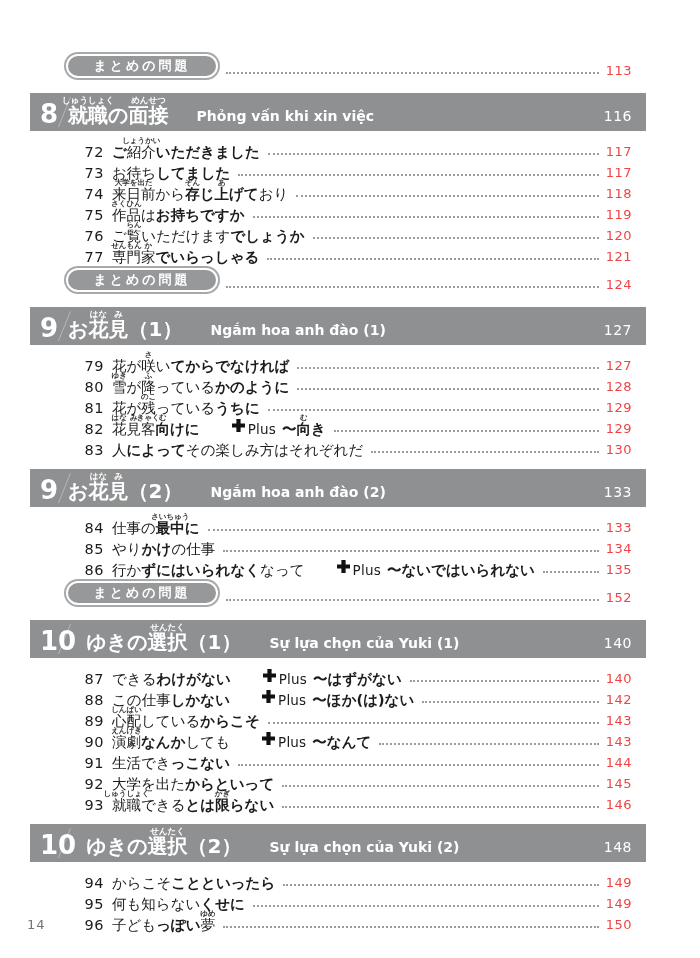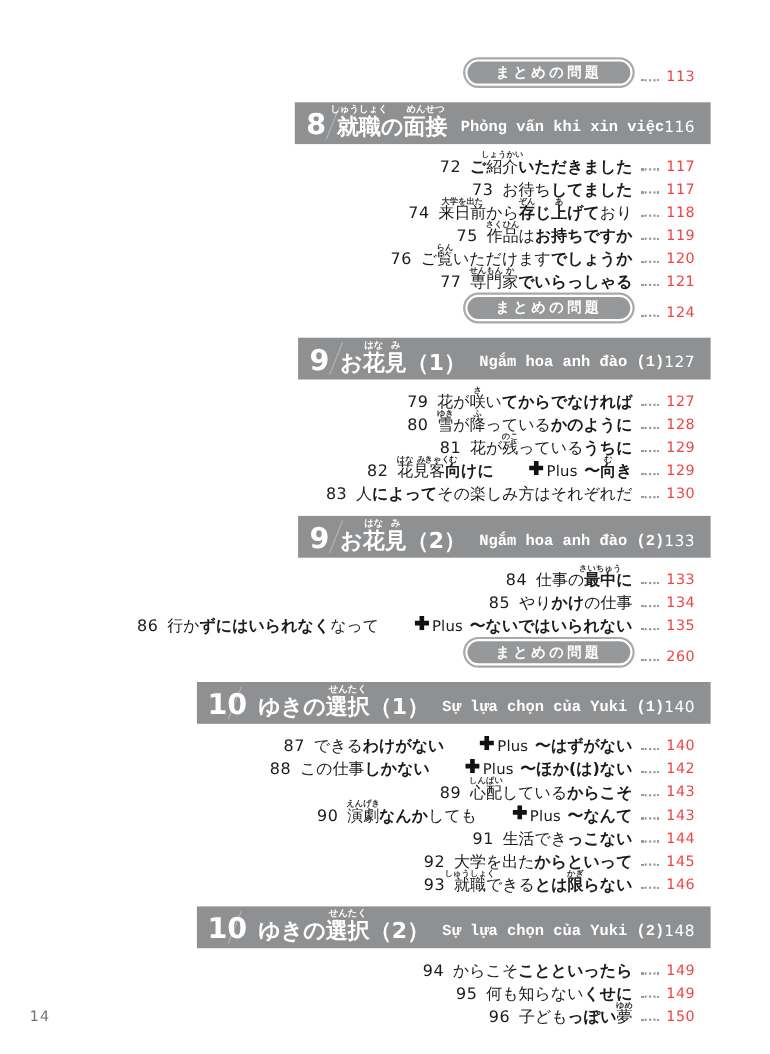--- a/index.html
+++ b/index.html
@@ -16,21 +16,21 @@
     width:700px;height:958px;
     background:#fff;
     overflow:hidden;
     font-family:"DejaVu Sans",sans-serif;
     color:var(--ink);
   }
   .toc{
     position:absolute;
     left:30px;top:50px;
     width:616px;
-    display:flex;flex-direction:column;align-items:flex-end;
+    display:flex;flex-direction:column;
   }
   
   .row{
     display:flex;align-items:flex-end;
     padding-right:14px;
   }
   .leader{
     flex:1;
     border-bottom:2px dotted var(--dots);
     margin:0 5px 4px 8px;
@@ -78,23 +78,22 @@
     width:1px;height:32px;
     background:rgba(255,255,255,.35);
     transform:rotate(22deg);
   }
   .bar .title{
     font-size:20px;font-weight:bold;line-height:.95;
     white-space:nowrap;
   }
   .bar .sub{
     font-size:14px;font-weight:bold;line-height:1;
-    margin-left:12px;margin-bottom:2px;
+    margin-left:28px;margin-bottom:2px;
     white-space:nowrap;
-    font-family:Liberation Mono, monospace;
   }
   .bar .bar-pg{
     margin-left:auto;
     font-size:14px;line-height:1;margin-bottom:2px;
     letter-spacing:.5px;
   }
   .bar .seg .ft{color:#fff;top:-10px;font-size:8.5px;}
   
   .item-row{height:21px;margin:0;}
   .inum{
@@ -292,21 +291,21 @@
           <span class="plus-text"><span class="seg">〜ないではいられない</span></span>
         </span>
         <div class="leader"></div>
         <span class="pg">135</span>
       </div>
       <div class="row badge-row">
         <div class="badge">
           <span>まとめの問題</span>
         </div>
         <div class="leader"></div>
-        <span class="pg">260</span>
+        <span class="pg">152</span>
       </div>
       <div class="bar">
         <span class="num">10</span>
         <span class="slash"></span>
         <span class="title"><span class="seg">ゆきの</span><span class="seg">選択<span class="ft">せんたく</span></span><span class="seg">（1）</span></span>
         <span class="sub">Sự lựa chọn của Yuki (1)</span>
         <span class="bar-pg">140</span>
       </div>
       <div class="row item-row">
         <span class="inum">87</span>

